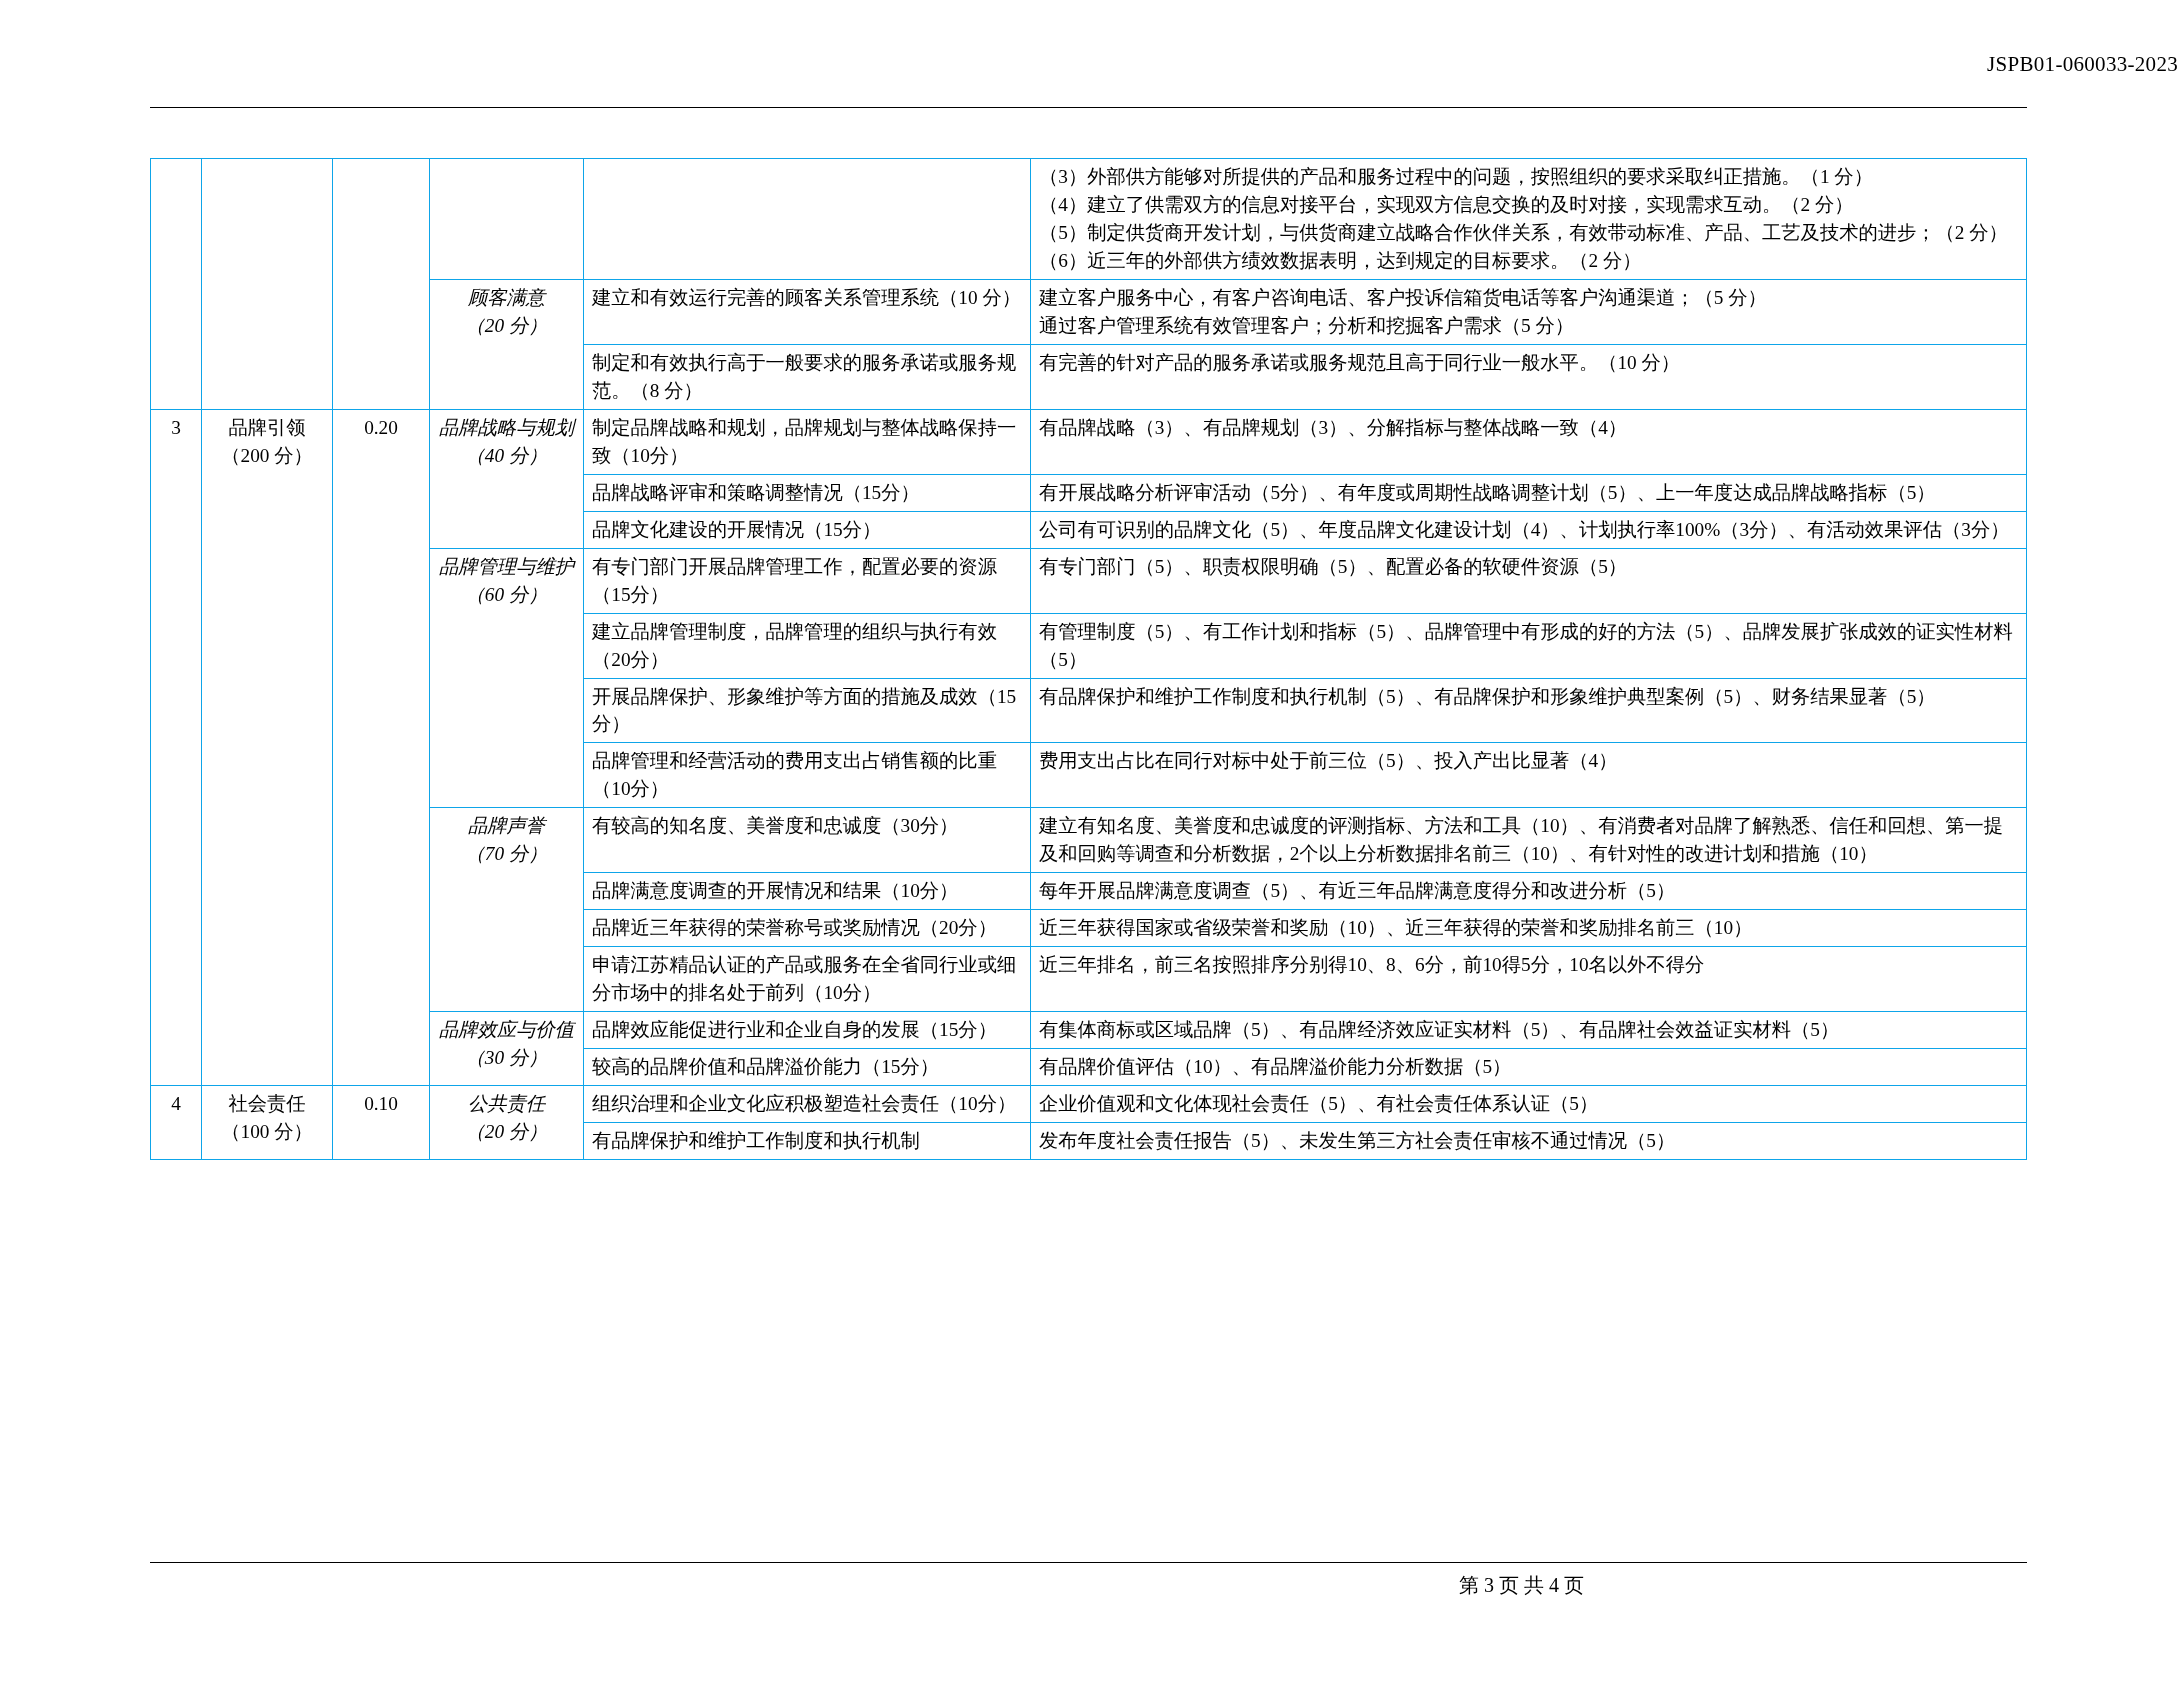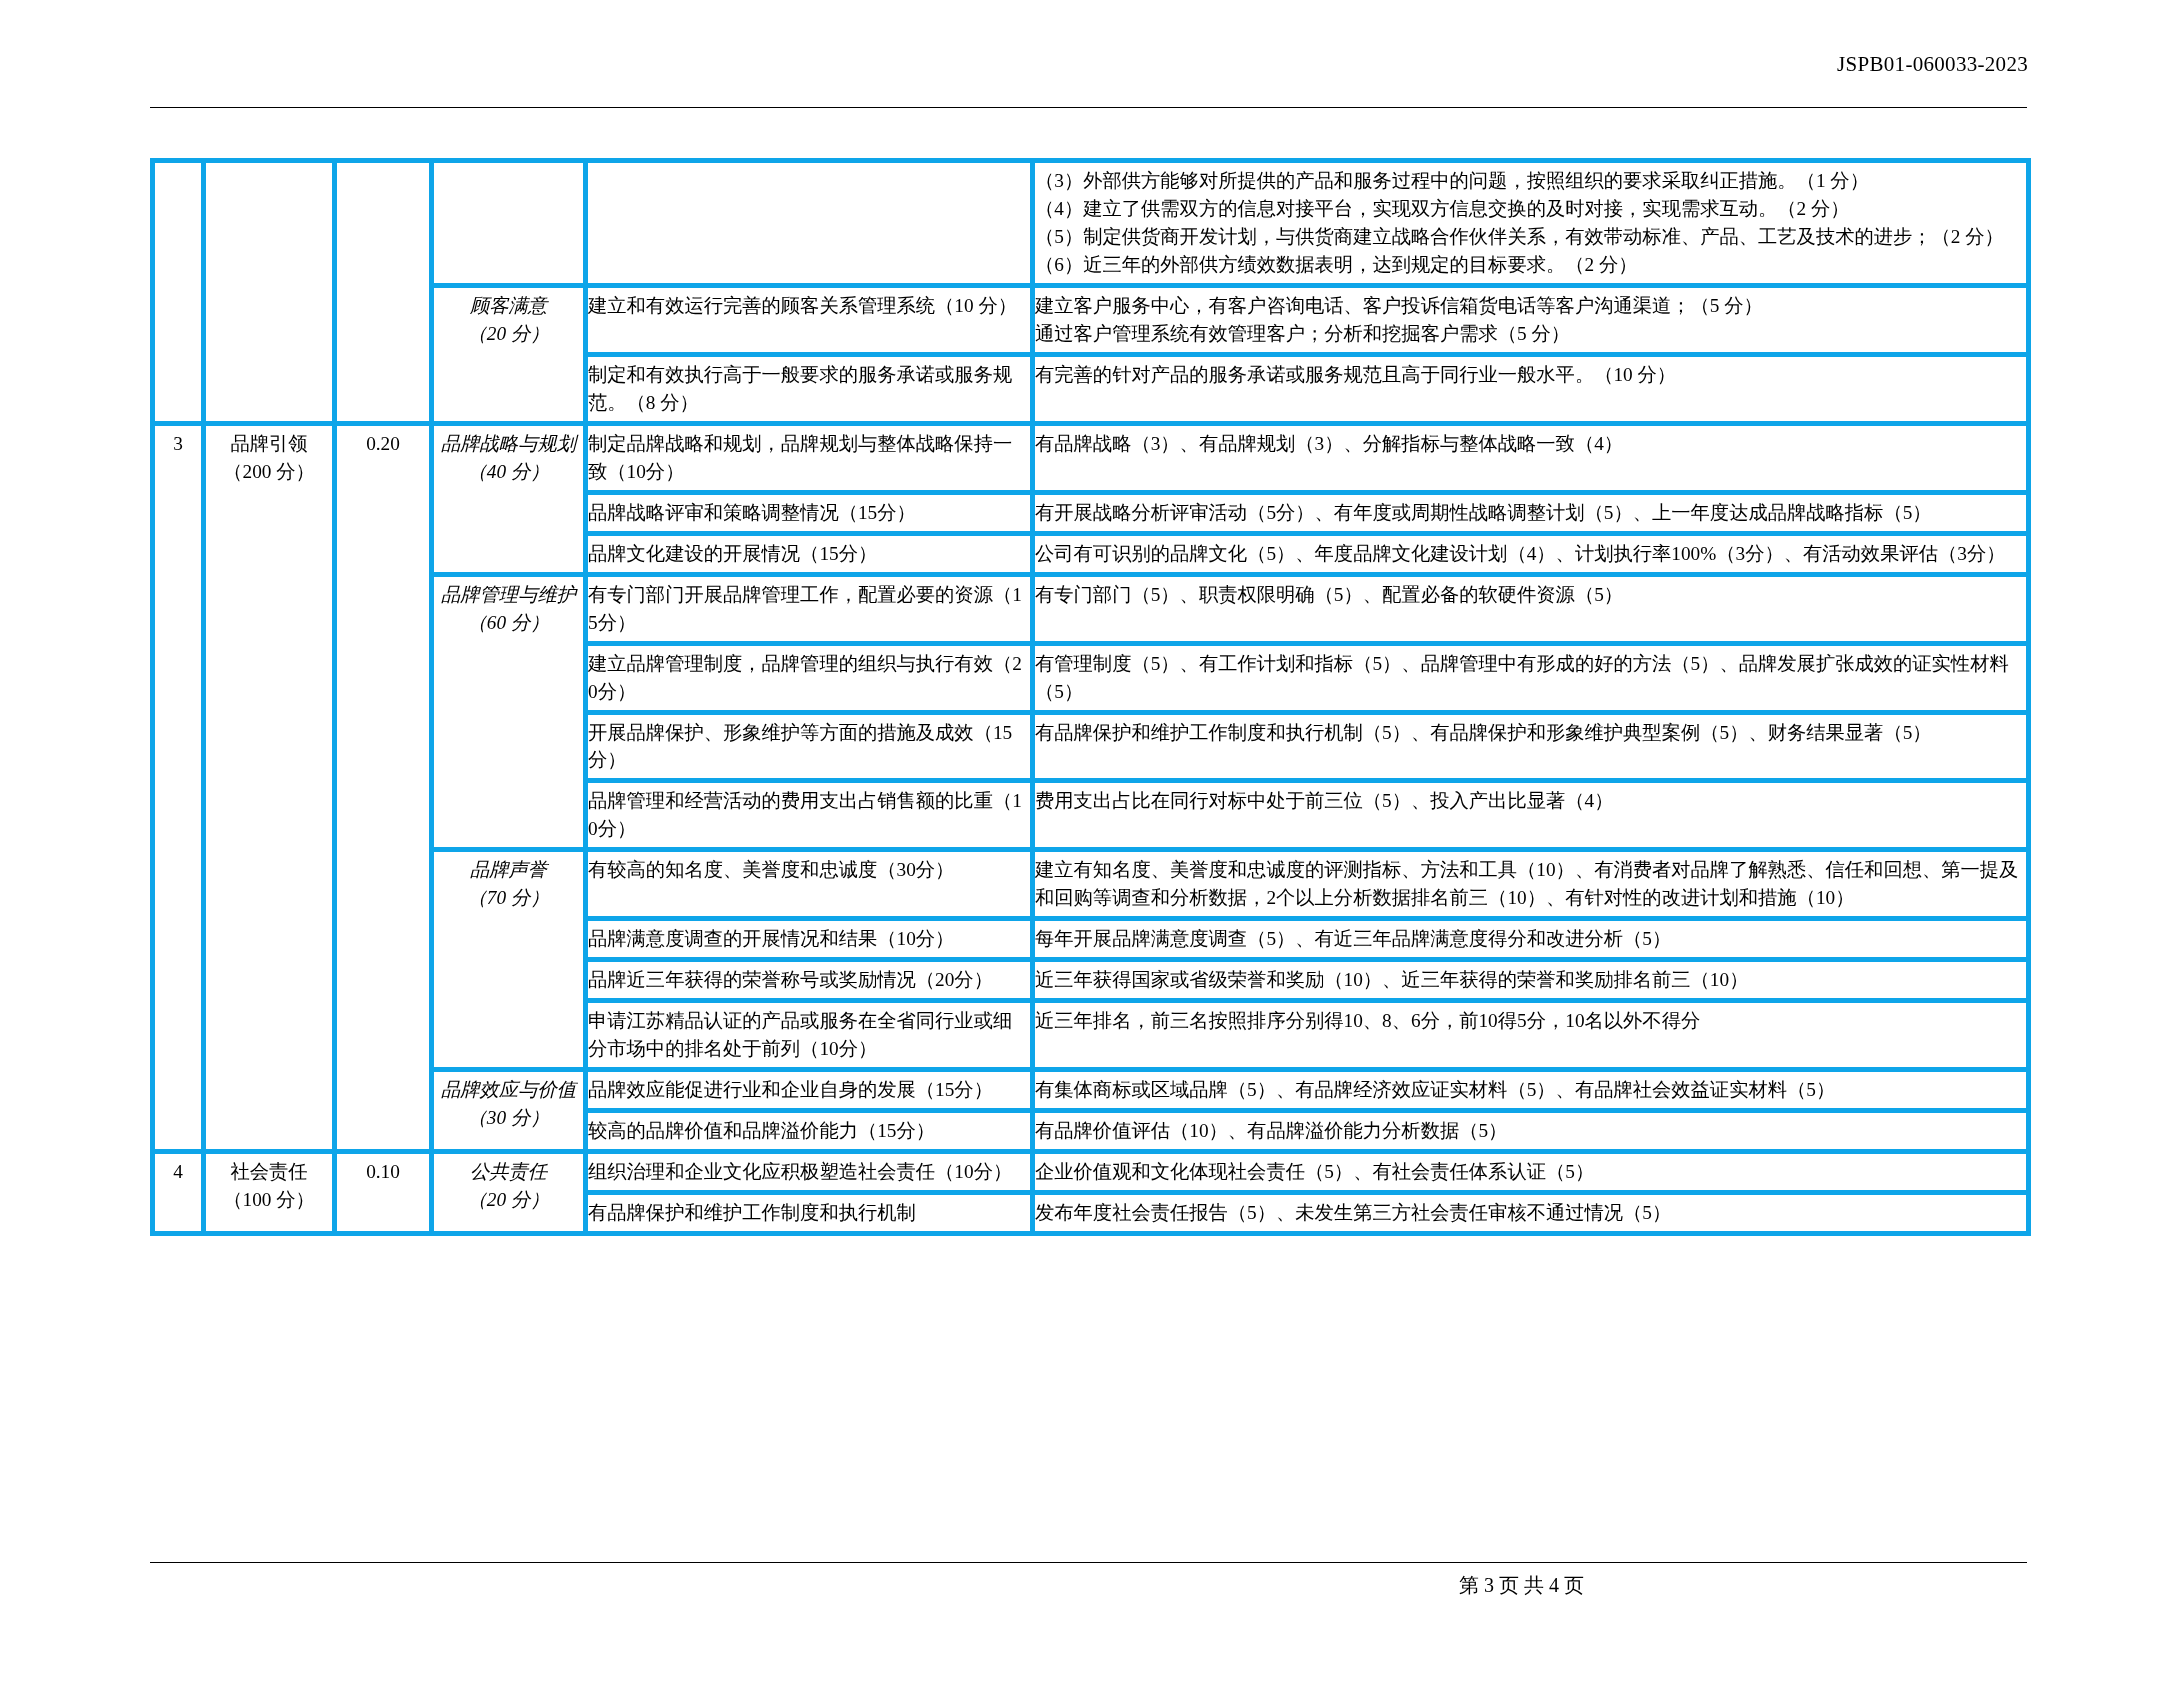--- a/index.html
+++ b/index.html
@@ -21,21 +21,20 @@
     height: 1683px;
     box-sizing: border-box;
     padding: 0;
   }
   .header {
     position: absolute;
     left: 0;
     top: 48px;
     width: 2178px;
     text-align: right;
-    padding-right: 150px;
     box-sizing: border-box;
     font-size: 21px;
     line-height: 1.6;
   }
   .header .line1 { letter-spacing: 0.3px; }
   .header .line2 { letter-spacing: 0.3px; }
   .header-rule {
     position: absolute;
     left: 150px;
     top: 107px;
@@ -63,22 +62,22 @@
     position: absolute;
     left: 150px;
     top: 158px;
     width: 1877px;
     border-collapse: collapse;
     table-layout: fixed;
     font-size: 19.3px;
     line-height: 1.45;
   }
   table.score td {
-    border: 5px solid #0ea5e9;
-    padding: 4px 0;
+    border: 1px solid #0ea5e9;
+    padding: 4px 8px;
     vertical-align: top;
     word-break: break-all;
   }
   td.c-num {
     width: 51px;
     text-align: center;
     vertical-align: middle;
   }
   td.c-cat {
     width: 131px;

